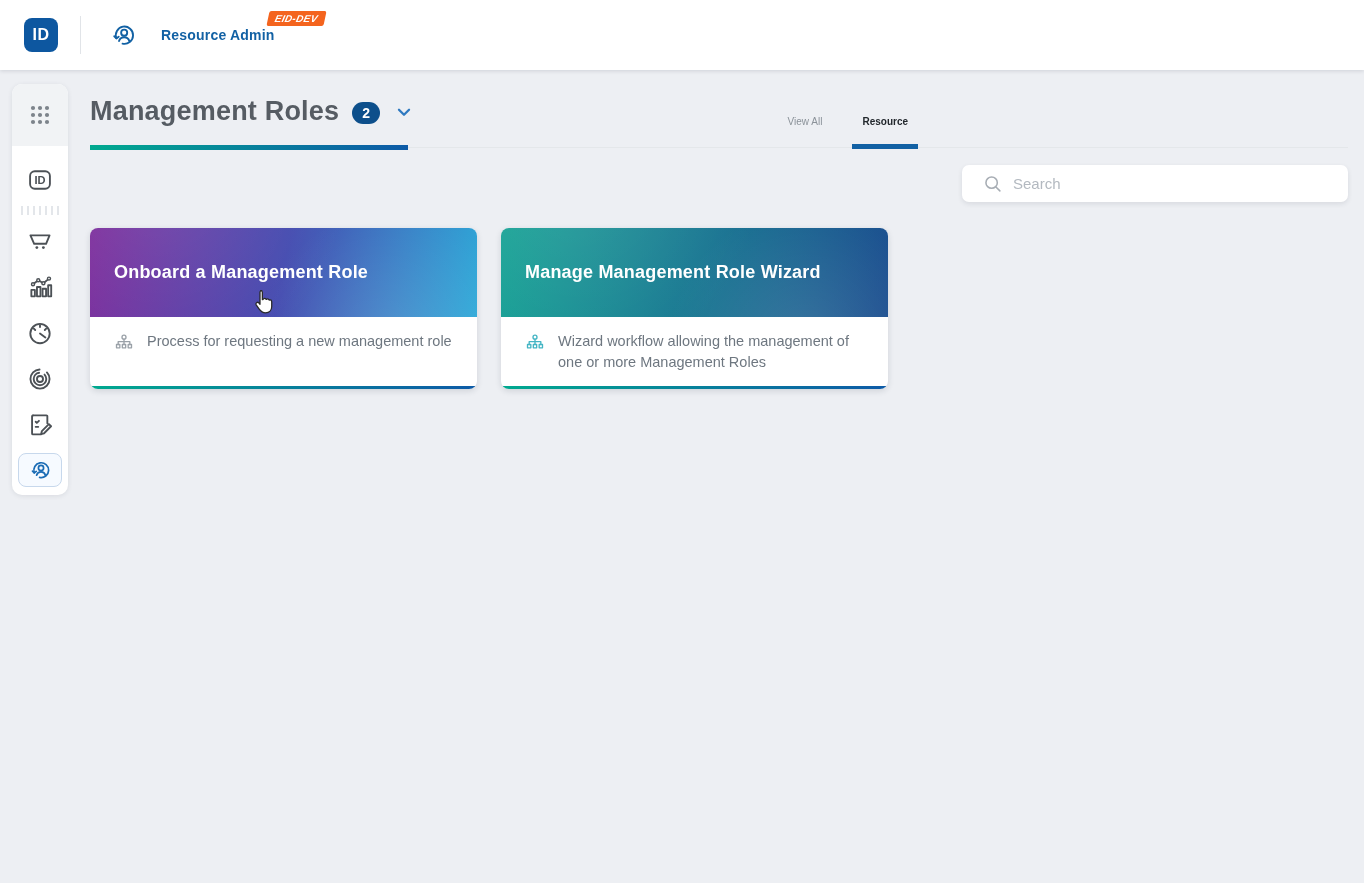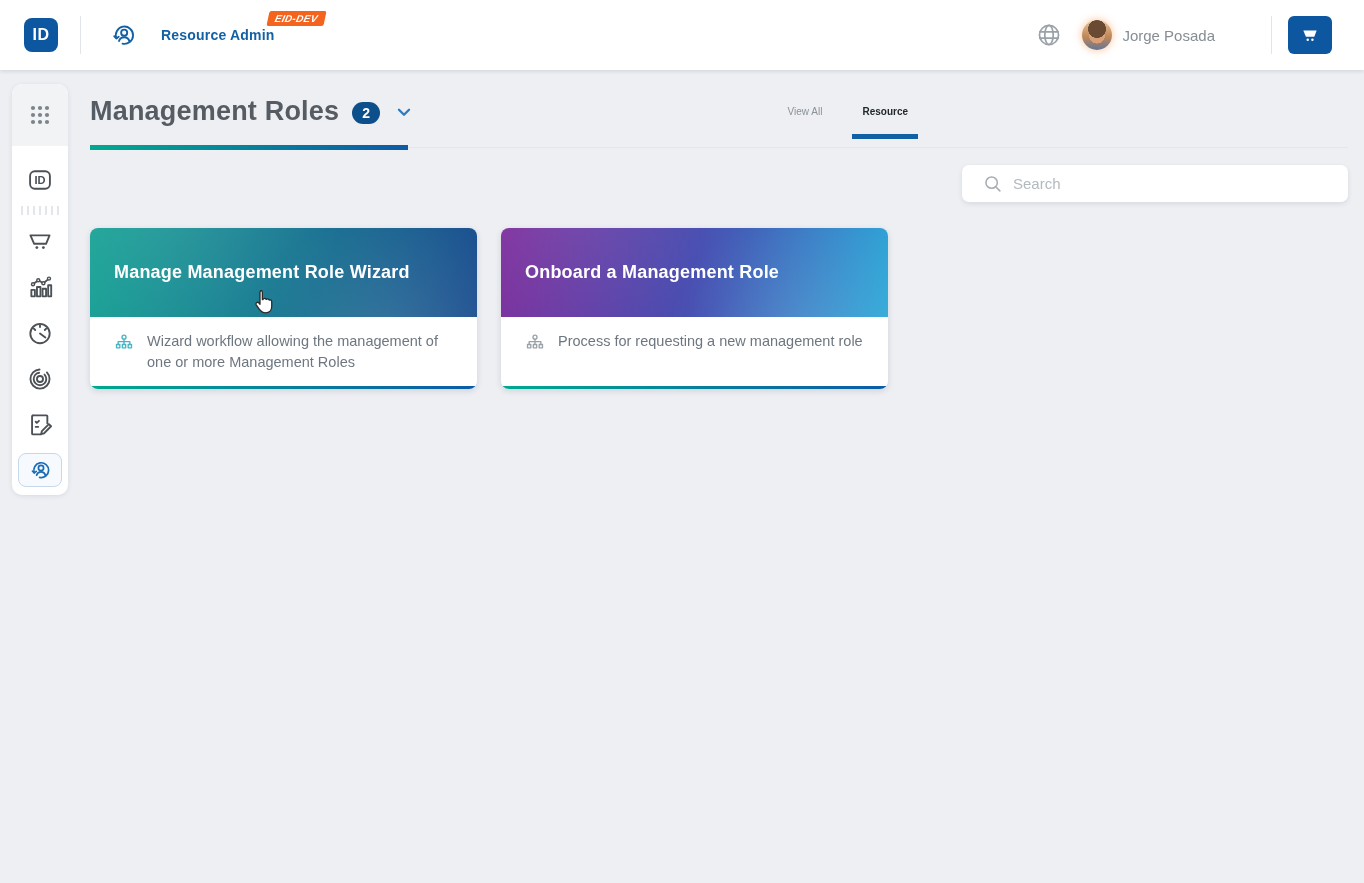--- a/index.html
+++ b/index.html
@@ -69,21 +69,21 @@
   }
   .side-active {
     margin-top:14px; width:44px; height:34px; border:1px solid #c7d8ec; background:#f6faff;
     border-radius:8px; display:flex; align-items:center; justify-content:center; cursor:pointer;
   }
 
   
   .main { position:absolute; left:90px; top:70px; right:16px; }
   .title-row {
     margin-top:26px; position:relative; border-bottom:1px solid #e4e7ea;
-    display:flex; justify-content:space-between; align-items:center;
+    display:flex; justify-content:space-between; align-items:flex-end;
   }
   .page-title-block { display:flex; align-items:center; gap:13px; margin-bottom:20px; }
   .page-title { font-size:27px; font-weight:bold; color:#565c63; letter-spacing:.2px; }
   .count-badge {
     background:#0d4f8b; color:#fff; font-size:14px; font-weight:bold;
     padding:3px 10px; border-radius:12px; margin-top:3px;
   }
   .grad-underline {
     position:absolute; left:0; bottom:-3px; width:318px; height:5px;
     background:linear-gradient(90deg,#00a98f,#0d5aa7);
@@ -149,43 +149,20 @@
         <path d="M6.3 14.8A7.4 7.4 0 1 1 11.6 19.4"></path>
         <path d="M4.5 13.1l1.8 1.8 2-1.5"></path>
       </g>
     </svg>
   </span>
   <div class="title-wrap">
     <div class="app-title">Resource Admin</div>
     <div class="env-badge">EID-DEV</div>
   </div>
 
-  <div class="header-right">
-    <span>
-      <svg width="26" height="26" viewBox="0 0 24 24">
-        <g class="stroke-gray" stroke-width="1.4">
-          <circle cx="12" cy="12" r="8.8"></circle>
-          <ellipse cx="12" cy="12" rx="3.9" ry="8.8"></ellipse>
-          <path d="M3.6 9.2h16.8M3.6 14.8h16.8"></path>
-        </g>
-      </svg>
-    </span>
-    <div class="avatar"></div>
-    <div class="user-name">Jorge Posada</div>
-    <div class="v-divider"></div>
-    <button class="cart-btn">
-      <span>
-        <svg width="20" height="20" viewBox="0 0 24 24">
-          <path d="M4 6.5h16l-2.9 7.5H7.1z" fill="#fff"></path>
-          <circle cx="9.3" cy="17.6" r="1.5" fill="#fff"></circle>
-          <circle cx="14.9" cy="17.6" r="1.5" fill="#fff"></circle>
-        </svg>
-      </span>
-    </button>
-  </div>
 </div>
 
 <div class="sidebar">
   <div class="apps-cell">
     <span>
       <svg width="24" height="24" viewBox="0 0 24 24" fill="#7d848b">
         <circle cx="5" cy="5" r="2.1"></circle>
           <circle cx="12" cy="5" r="2.1"></circle>
           <circle cx="19" cy="5" r="2.1"></circle>
         <circle cx="5" cy="12" r="2.1"></circle>
@@ -319,20 +296,41 @@
             <circle cx="10.5" cy="10.5" r="6.2"></circle>
             <path d="M15.2 15.2l4.3 4.3"></path>
           </g>
         </svg>
       </span>
       <input type="text" placeholder="Search" style="">
     </div>
   </div>
 
   <div class="cards">
+
+    <div class="card">
+      <div class="card-header" style="background: linear-gradient(100deg, rgb(124, 45, 156), rgb(69, 76, 176), rgb(47, 169, 216));">
+        <div class="card-title">Onboard a Management Role</div>
+      </div>
+      <div class="card-body">
+        <span class="desc-icon">
+          <svg width="20" height="20" viewBox="0 0 24 24">
+            <g fill="none" stroke="#9aa1a8" stroke-width="1.6" stroke-linecap="round" stroke-linejoin="round">
+              <circle cx="12" cy="5" r="2.4"></circle>
+              <path d="M12 7.4v3M5 10.4h14M5 10.4v3.4M12 10.4v3.4M19 10.4v3.4"></path>
+              <rect x="3" y="13.8" width="4" height="4"></rect>
+              <rect x="10" y="13.8" width="4" height="4"></rect>
+              <rect x="17" y="13.8" width="4" height="4"></rect>
+            </g>
+          </svg>
+        </span>
+        <div class="card-desc">Process for requesting a new management role</div>
+      </div>
+      <div class="card-bottom-bar"></div>
+    </div>
 
     <div class="card">
       <div class="card-header" style="background: linear-gradient(100deg, rgb(23, 162, 149), rgb(29, 79, 144));">
         <div class="card-title">Manage Management Role Wizard</div>
       </div>
       <div class="card-body">
         <span class="desc-icon">
           <svg width="20" height="20" viewBox="0 0 24 24">
             <g fill="none" stroke="#43b5c4" stroke-width="1.6" stroke-linecap="round" stroke-linejoin="round">
               <circle cx="12" cy="5" r="2.4"></circle>
@@ -341,41 +339,20 @@
               <rect x="10" y="13.8" width="4" height="4"></rect>
               <rect x="17" y="13.8" width="4" height="4"></rect>
             </g>
           </svg>
         </span>
         <div class="card-desc">Wizard workflow allowing the management of one or more Management Roles</div>
       </div>
       <div class="card-bottom-bar"></div>
     </div>
 
-    <div class="card">
-      <div class="card-header" style="background: linear-gradient(100deg, rgb(124, 45, 156), rgb(69, 76, 176), rgb(47, 169, 216));">
-        <div class="card-title">Onboard a Management Role</div>
-      </div>
-      <div class="card-body">
-        <span class="desc-icon">
-          <svg width="20" height="20" viewBox="0 0 24 24">
-            <g fill="none" stroke="#9aa1a8" stroke-width="1.6" stroke-linecap="round" stroke-linejoin="round">
-              <circle cx="12" cy="5" r="2.4"></circle>
-              <path d="M12 7.4v3M5 10.4h14M5 10.4v3.4M12 10.4v3.4M19 10.4v3.4"></path>
-              <rect x="3" y="13.8" width="4" height="4"></rect>
-              <rect x="10" y="13.8" width="4" height="4"></rect>
-              <rect x="17" y="13.8" width="4" height="4"></rect>
-            </g>
-          </svg>
-        </span>
-        <div class="card-desc">Process for requesting a new management role</div>
-      </div>
-      <div class="card-bottom-bar"></div>
-    </div>
-
   </div>
 </div>
 
 <div class="cursor">
   <svg width="26" height="28" viewBox="0 0 24 26">
     <path d="M9.8 1.5c.9 0 1.6.7 1.6 1.6v6.7h.6c.2-.6.8-1.1 1.5-1.1.7 0 1.2.4 1.5 1 .3-.3.7-.5 1.2-.5.7 0 1.3.5 1.5 1.1.2-.1.5-.2.8-.2.9 0 1.6.8 1.6 1.7v4.5c0 3.3-2.3 5.8-5.7 5.8-3 0-4.5-1.4-6.1-3.7l-2.6-3.7c-.4-.6-.3-1.5.3-2 .6-.5 1.6-.4 2.1.2l1.1 1.3V3.1c0-.9.7-1.6 1.6-1.6z" fill="#ffffff" stroke="#2a2a2a" stroke-width="1.2" stroke-linejoin="round"></path>
   </svg>
 </div>
 
 </body></html>

